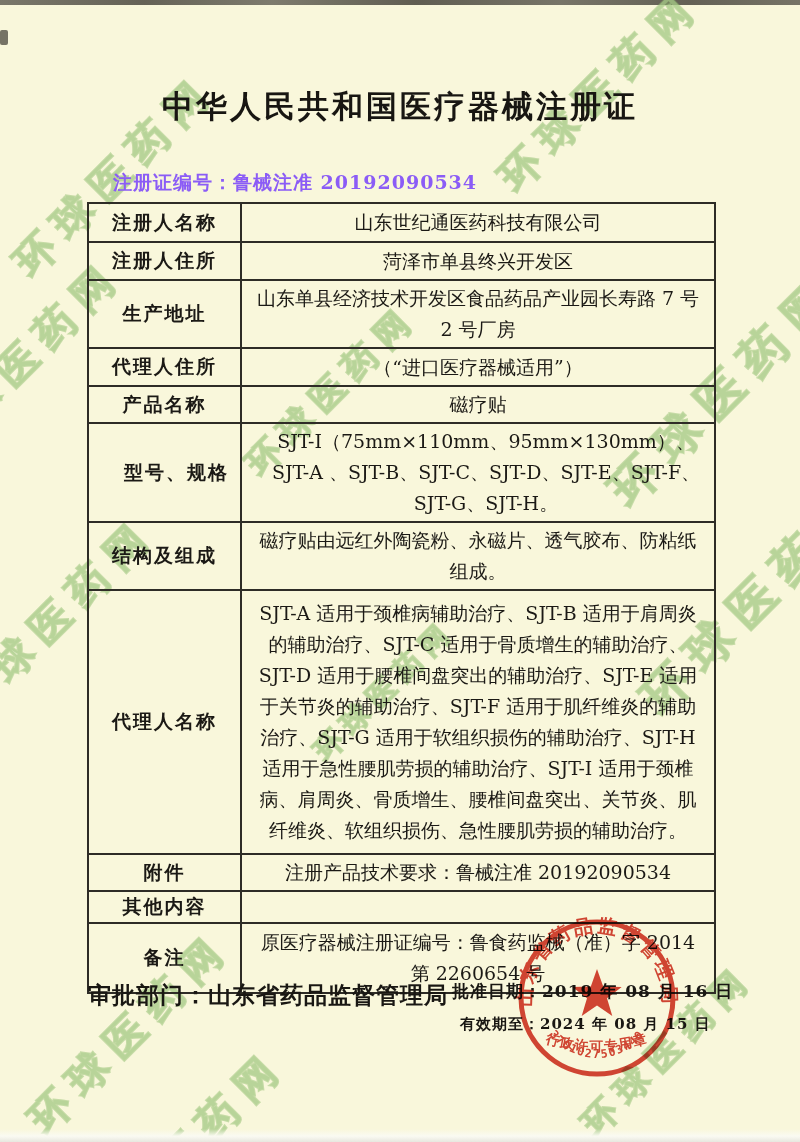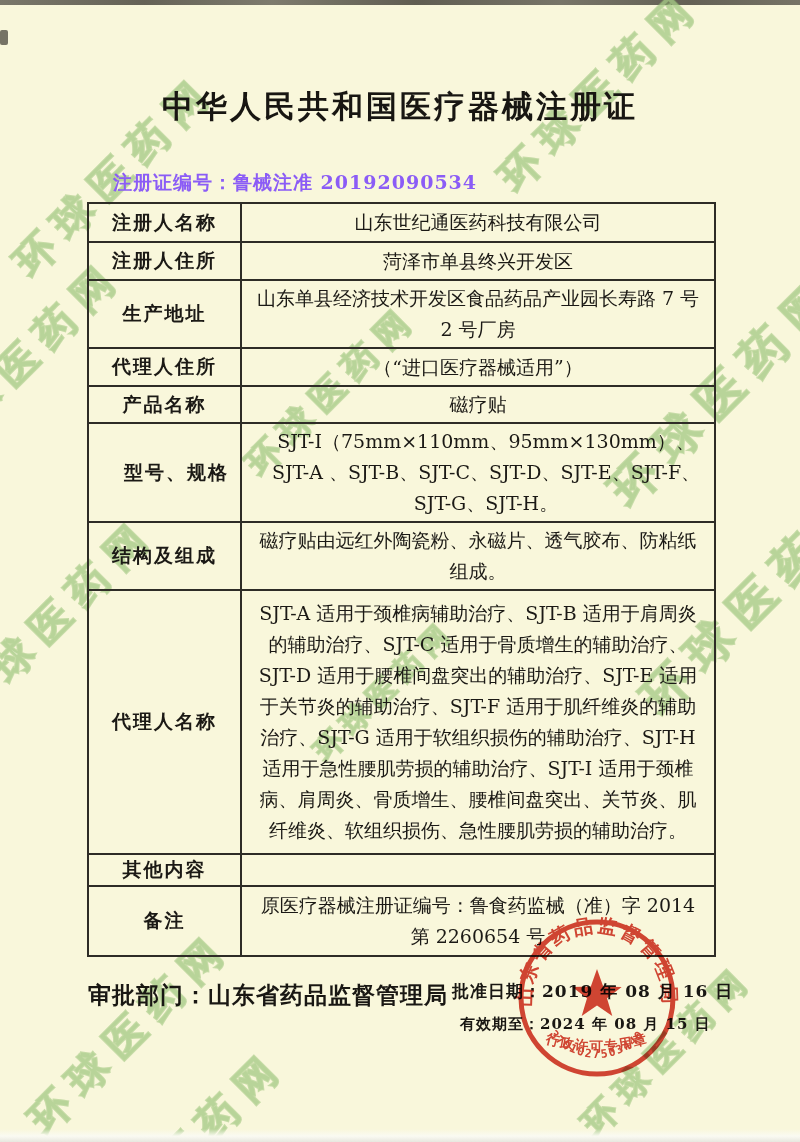--- a/index.html
+++ b/index.html
@@ -96,20 +96,24 @@
       <td class="val">SJT-I（75mm×110mm、95mm×130mm）、 SJT-A 、SJT-B、SJT-C、SJT-D、SJT-E、SJT-F、SJT-G、SJT-H。</td>
     </tr>
     <tr class="r8">
       <td class="lbl">结构及组成</td>
       <td class="val">磁疗贴由远红外陶瓷粉、永磁片、透气胶布、防粘纸组成。</td>
     </tr>
     <tr class="r9">
       <td class="lbl">代理人名称</td>
       <td class="val">SJT-A 适用于颈椎病辅助治疗、SJT-B 适用于肩周炎的辅助治疗、SJT-C 适用于骨质增生的辅助治疗、SJT-D 适用于腰椎间盘突出的辅助治疗、SJT-E 适用于关节炎的辅助治疗、SJT-F 适用于肌纤维炎的辅助治疗、SJT-G 适用于软组织损伤的辅助治疗、SJT-H 适用于急性腰肌劳损的辅助治疗、SJT-I 适用于颈椎病、肩周炎、骨质增生、腰椎间盘突出、关节炎、肌纤维炎、软组织损伤、急性腰肌劳损的辅助治疗。</td>
     </tr>
+    <tr class="r10">
+      <td class="lbl">附件</td>
+      <td class="val">注册产品技术要求：鲁械注准 20192090534</td>
+    </tr>
     <tr class="r11">
       <td class="lbl">其他内容</td>
       <td class="val"></td>
     </tr>
     <tr class="r12">
       <td class="lbl">备注</td>
       <td class="val">原医疗器械注册证编号：鲁食药监械（准）字 2014 第 2260654 号</td>
     </tr>
   </tbody>
     </table>

